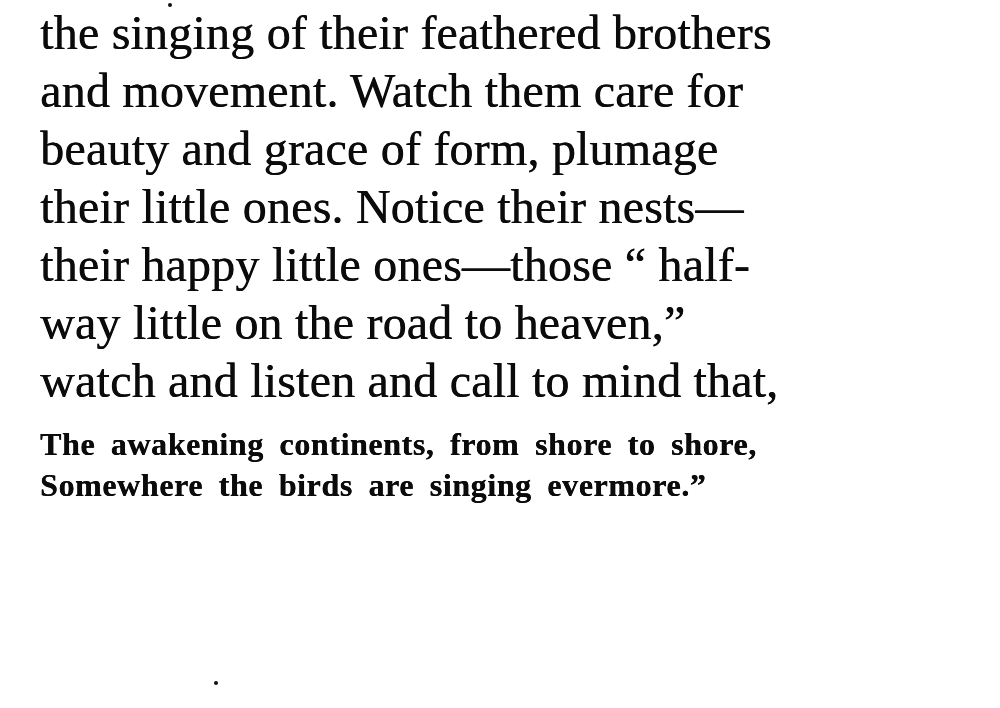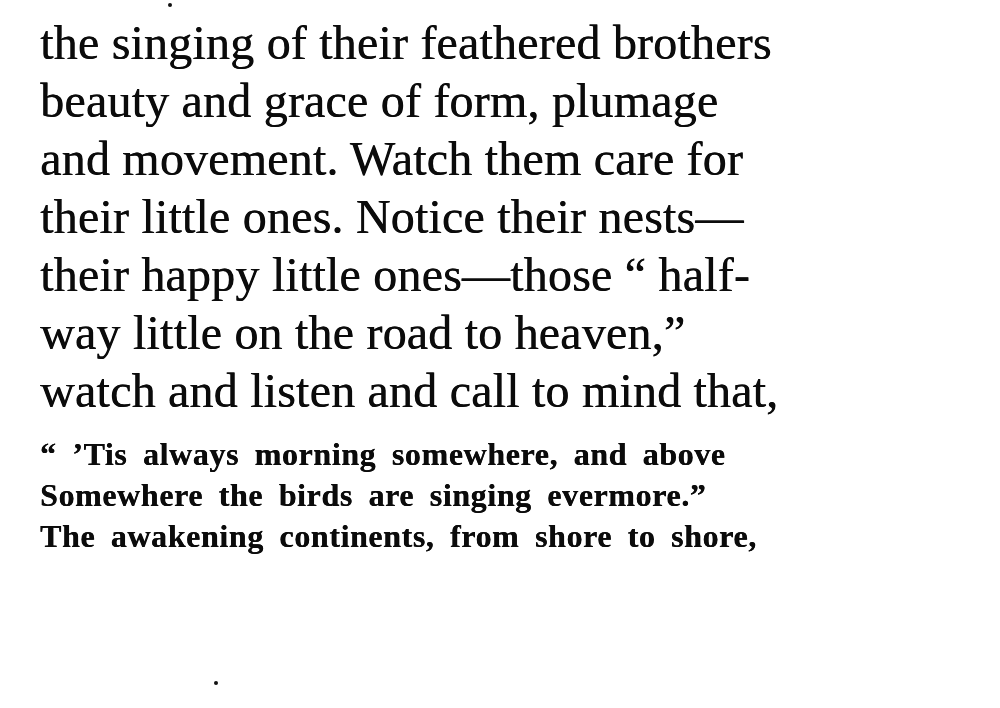--- a/index.html
+++ b/index.html
@@ -11,21 +11,21 @@
     background: #ffffff;
   }
   .page {
     position: relative;
     width: 1000px;
     height: 708px;
     background: #ffffff;
     color: #0b0b0b;
     font-family: "Liberation Serif", "DejaVu Serif", serif;
     box-sizing: border-box;
-    padding: 14px 26px 0 40px;
+    padding: 4px 26px 0 40px;
   }
   .paragraph {
     width: 935px;
   }
   .para-line {
     font-size: 48px;
     line-height: 58px;
     white-space: nowrap;
     text-align: justify;
     text-align-last: justify;
@@ -62,29 +62,28 @@
 </style>
 </head>
 <body>
 
 <div class="page">
 
   <div class="artifact-dot dot-top"></div>
 
   <div class="paragraph">
     <div class="para-line">the singing of their feathered brothers</div>
+    <div class="para-line">and movement. Watch them care for</div>
     <div class="para-line">beauty and grace of form, plumage</div>
-    <div class="para-line">and movement. Watch them care for</div>
     <div class="para-line">their little ones. Notice their nests—</div>
     <div class="para-line">their happy little ones—those “ half-</div>
     <div class="para-line">way little on the road to heaven,”</div>
     <div class="para-line">watch and listen and call to mind that,</div>
   </div>
 
   <div class="poem">
-    <div class="poem-line">“ ’Tis always morning somewhere, and above</div>
+    <div class="poem-line">The awakening continents, from shore to shore,</div>
     <div class="poem-line">Somewhere the birds are singing evermore.”</div>
-    <div class="poem-line">The awakening continents, from shore to shore,</div>
   </div>
 
   <div class="artifact-dot dot-bottom"></div>
 
 </div>
 
 </body></html>

